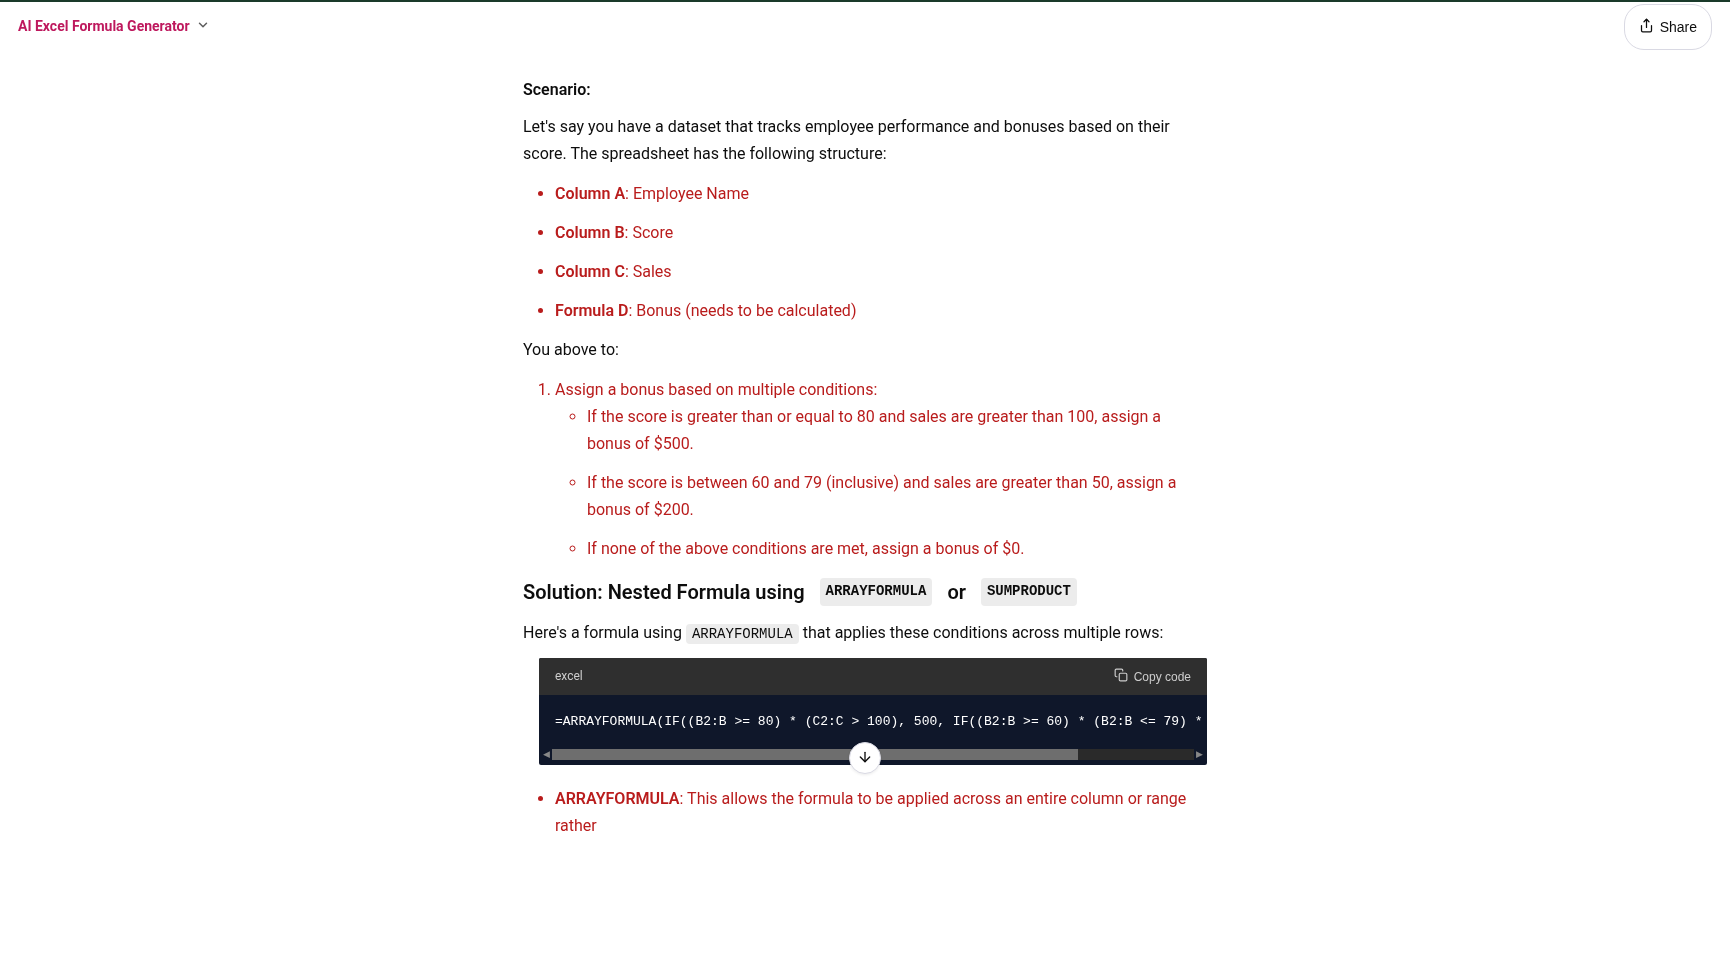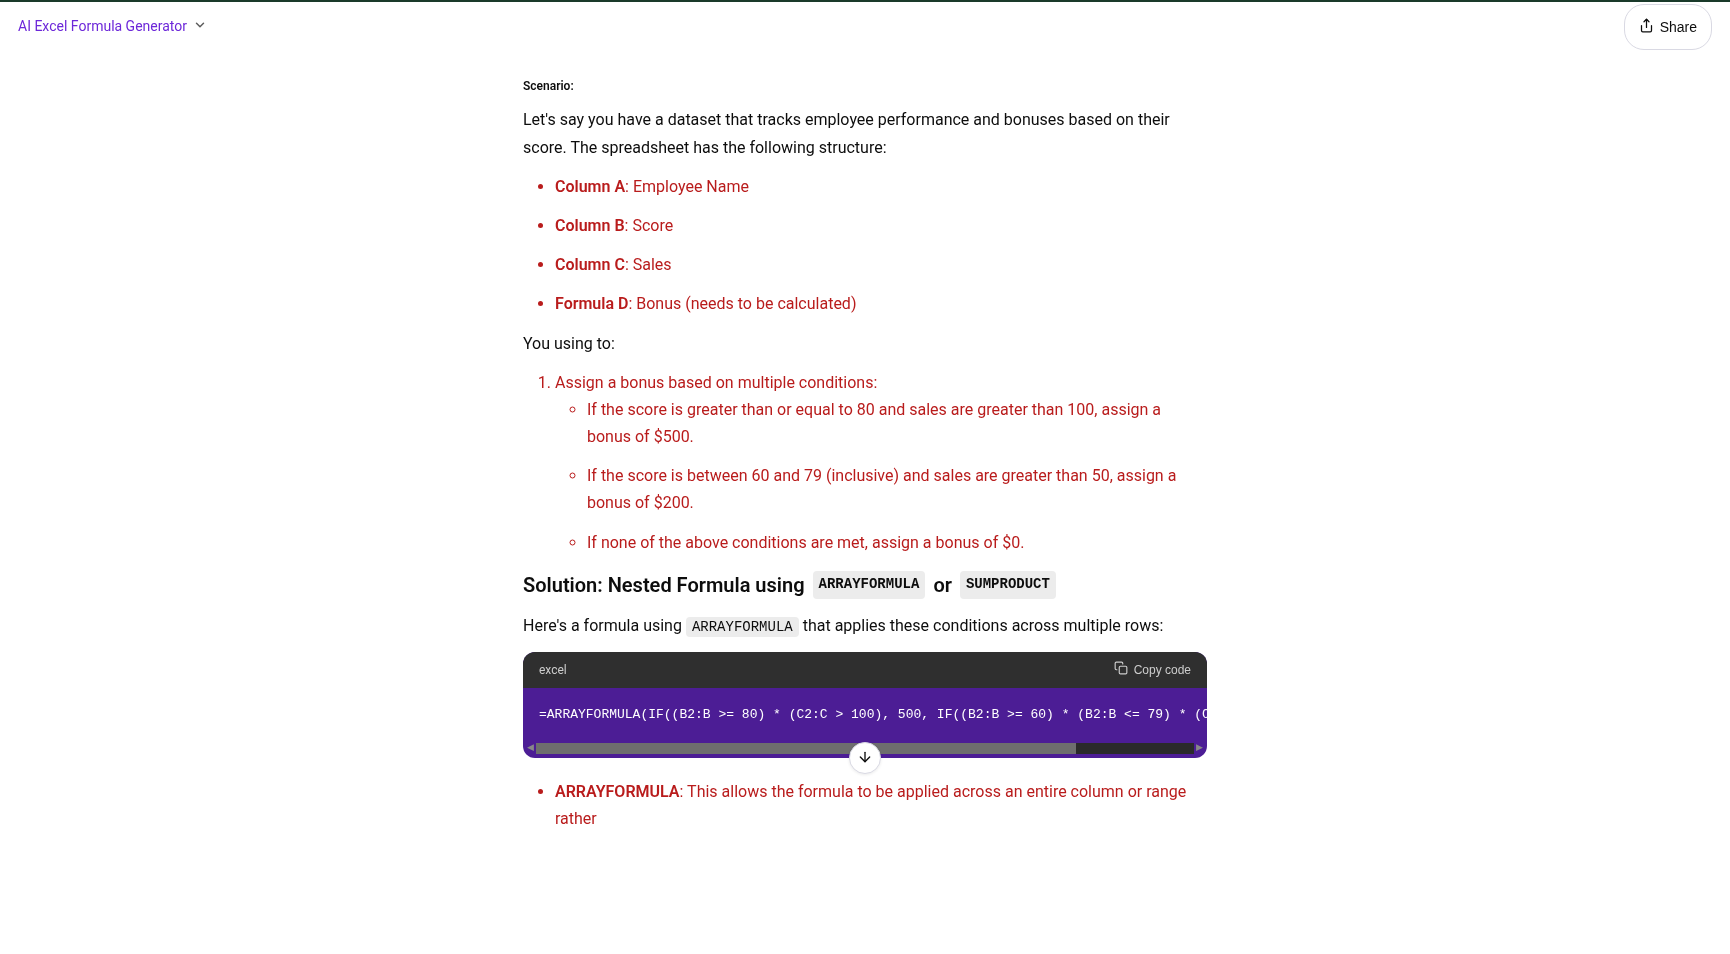--- a/index.html
+++ b/index.html
@@ -32,22 +32,22 @@
     
     .header-left {
       display: flex;
       align-items: center;
       gap: 6px;
       cursor: pointer;
     }
     
     .header-title {
       font-size: 14px;
-      font-weight: 400;
-      color: #6d28d9;
+      font-weight: 700;
+      color: #be185d;
     }
     
     .chevron-down {
       color: #5d5d5d;
     }
     
     .share-button {
       display: flex;
       align-items: center;
       gap: 6px;
@@ -61,21 +61,21 @@
       color: #0d0d0d;
     }
     
     .main-content {
       max-width: 684px;
       margin: 0 auto;
       padding: 12px 0 80px 0;
     }
     
     h3 {
-      font-size: 12px;
+      font-size: 16px;
       font-weight: 600;
       margin-top: 12px;
       margin-bottom: 10px;
       color: #0d0d0d;
     }
     
     p {
       font-size: 16px;
       margin-bottom: 12px;
       color: #0d0d0d;
@@ -103,23 +103,23 @@
     code.inline {
       background: #ececec;
       padding: 2px 6px;
       border-radius: 4px;
       font-family: "SFMono-Regular", Consolas, "Liberation Mono", Menlo, monospace;
       font-size: 14px;
       color: #0d0d0d;
     }
     
     .code-block {
-      background: #4c1d95;
-      border-radius: 12px;
-      margin: 12px 0 20px 0;
+      background: #0f172a;
+      border-radius: 2px;
+      margin: 12px 0 20px 16px;
       overflow: hidden;
       position: relative;
     }
     
     .code-header {
       display: flex;
       justify-content: space-between;
       align-items: center;
       padding: 8px 16px;
       background: #2f2f2f;
@@ -195,21 +195,21 @@
       align-items: center;
       justify-content: center;
       cursor: pointer;
       box-shadow: 0 1px 3px rgba(0,0,0,0.08);
     }
     
     h3.solution-heading {
       display: flex;
       align-items: center;
       flex-wrap: wrap;
-      gap: 8px;
+      gap: 15px;
       font-size: 20px;
       font-weight: 600;
     }
   </style>
 </head>
 <body>
 
 <div class="top-border"></div>
 
 <div class="header">
@@ -239,21 +239,21 @@
 
   <p>Let's say you have a dataset that tracks employee performance and bonuses based on their score. The spreadsheet has the following structure:</p>
 
   <ul>
     <li><strong>Column A</strong><span>: Employee Name</span></li>
     <li><strong>Column B</strong><span>: Score</span></li>
     <li><strong>Column C</strong><span>: Sales</span></li>
     <li><strong>Formula D</strong><span>: Bonus (needs to be calculated)</span></li>
   </ul>
 
-  <p>You using to:</p>
+  <p>You above to:</p>
 
   <ol>
     <li>
       <span>Assign a bonus based on multiple conditions:</span>
       <ul>
         <li>If the score is greater than or equal to 80 and sales are greater than 100, assign a bonus of $500.</li>
         <li>If the score is between 60 and 79 (inclusive) and sales are greater than 50, assign a bonus of $200.</li>
         <li>If none of the above conditions are met, assign a bonus of $0.</li>
       </ul>
     </li>

